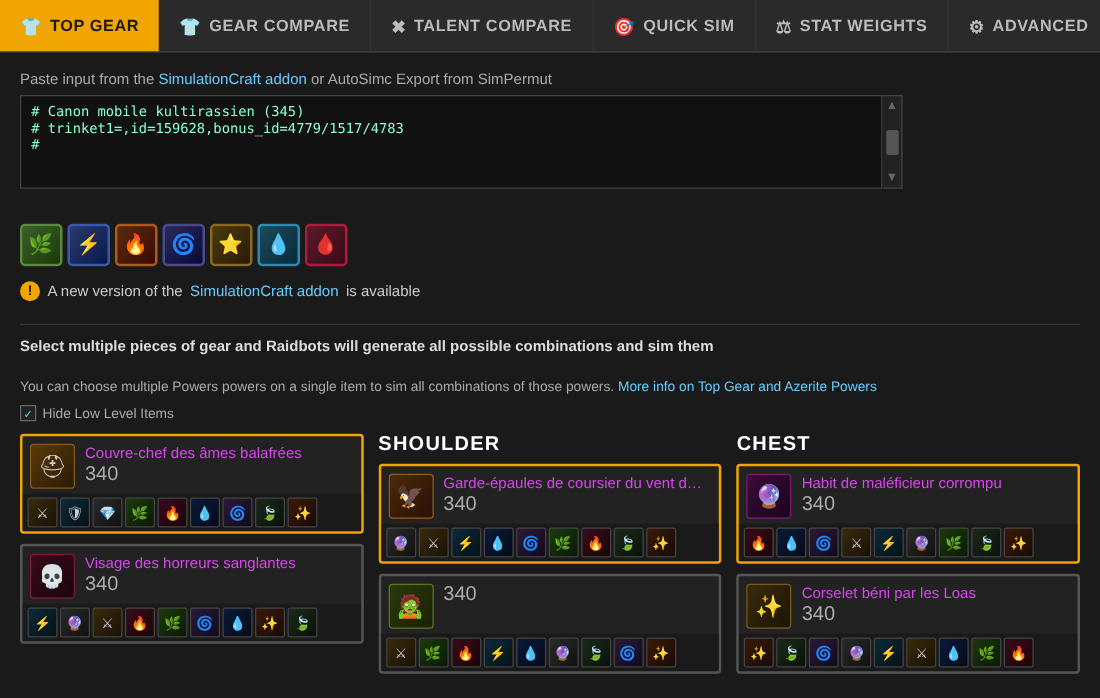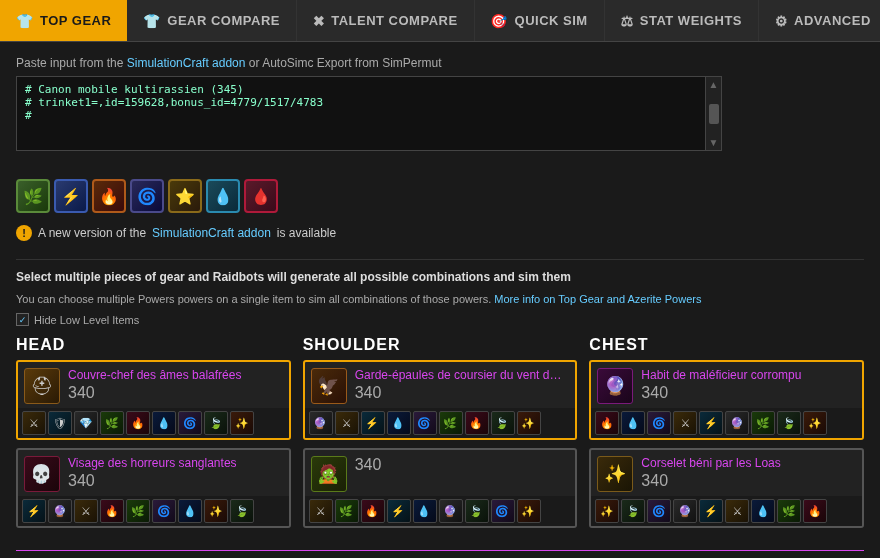--- a/index.html
+++ b/index.html
@@ -139,21 +139,21 @@
       font-size: 11px;
       flex-shrink: 0;
     }
     .warning-bar a { color: #6cf; text-decoration: none; }
 
     
     .section-divider { border: none; border-top: 1px solid #333; margin: 14px 0 10px 0; }
 
     
     .desc-section { margin-bottom: 8px; }
-    .desc-main { font-size: 12px; font-weight: bold; color: #ddd; margin-bottom: 9px; }
+    .desc-main { font-size: 12px; font-weight: bold; color: #ddd; margin-bottom: 20px; }
     .desc-sub { font-size: 11px; color: #aaa; margin-bottom: 5px; }
     .desc-sub a { color: #6cf; text-decoration: none; }
 
     
     .checkbox-row {
       display: flex;
       align-items: center;
       gap: 5px;
       font-size: 11px;
       color: #aaa;
@@ -366,21 +366,20 @@
   </div>
 
   <label class="checkbox-row">
     <div class="checkbox-box">✓</div>
     <span>Hide Low Level Items</span>
   </label>
 
   <div class="gear-columns">
 
     <div class="gear-column">
-      <div class="col-header">HEAD</div>
 
       <div class="gear-card selected">
         <div class="gear-card-top">
           <div class="gear-item-icon icon-head1">⛑</div>
           <div class="gear-info">
             <div class="gear-name">Couvre-chef des âmes balafrées</div>
             <div class="gear-ilvl">340</div>
           </div>
         </div>
         <div class="stat-icons-row">

